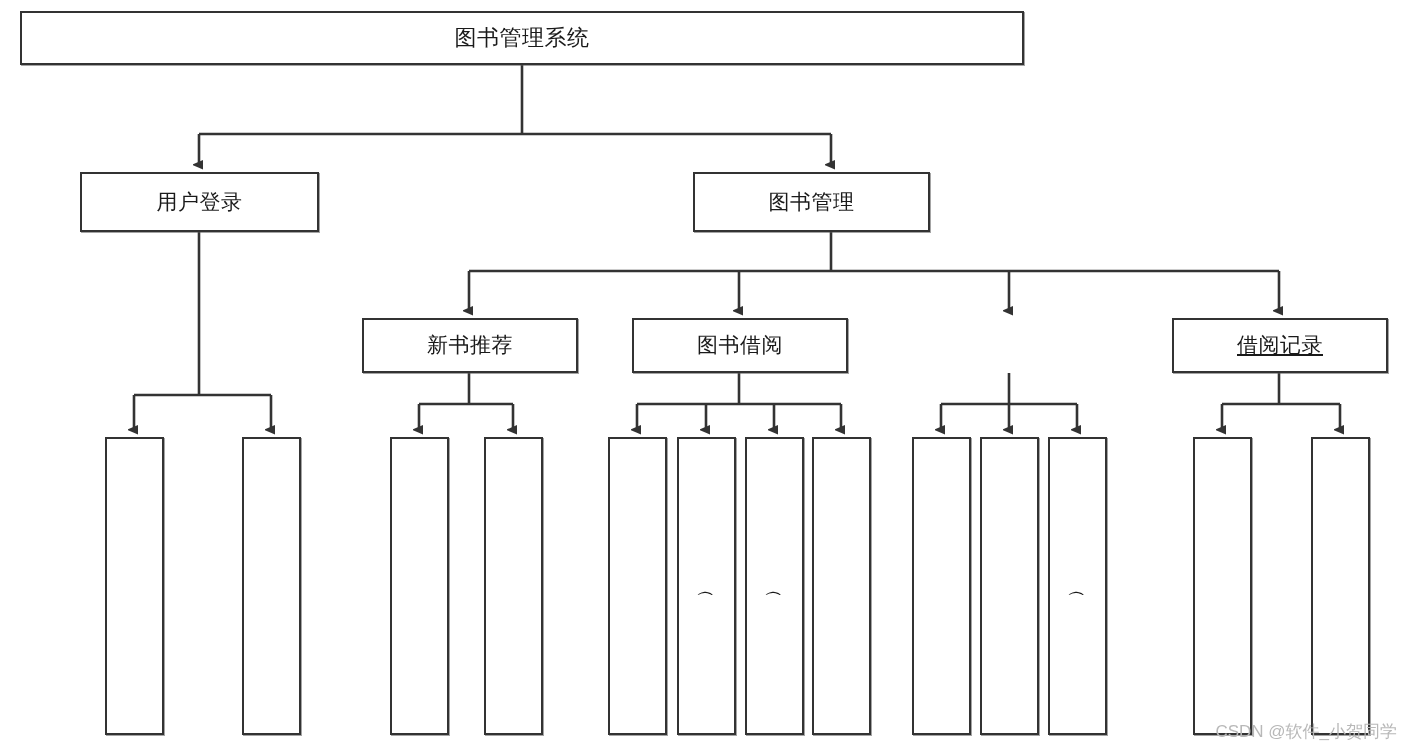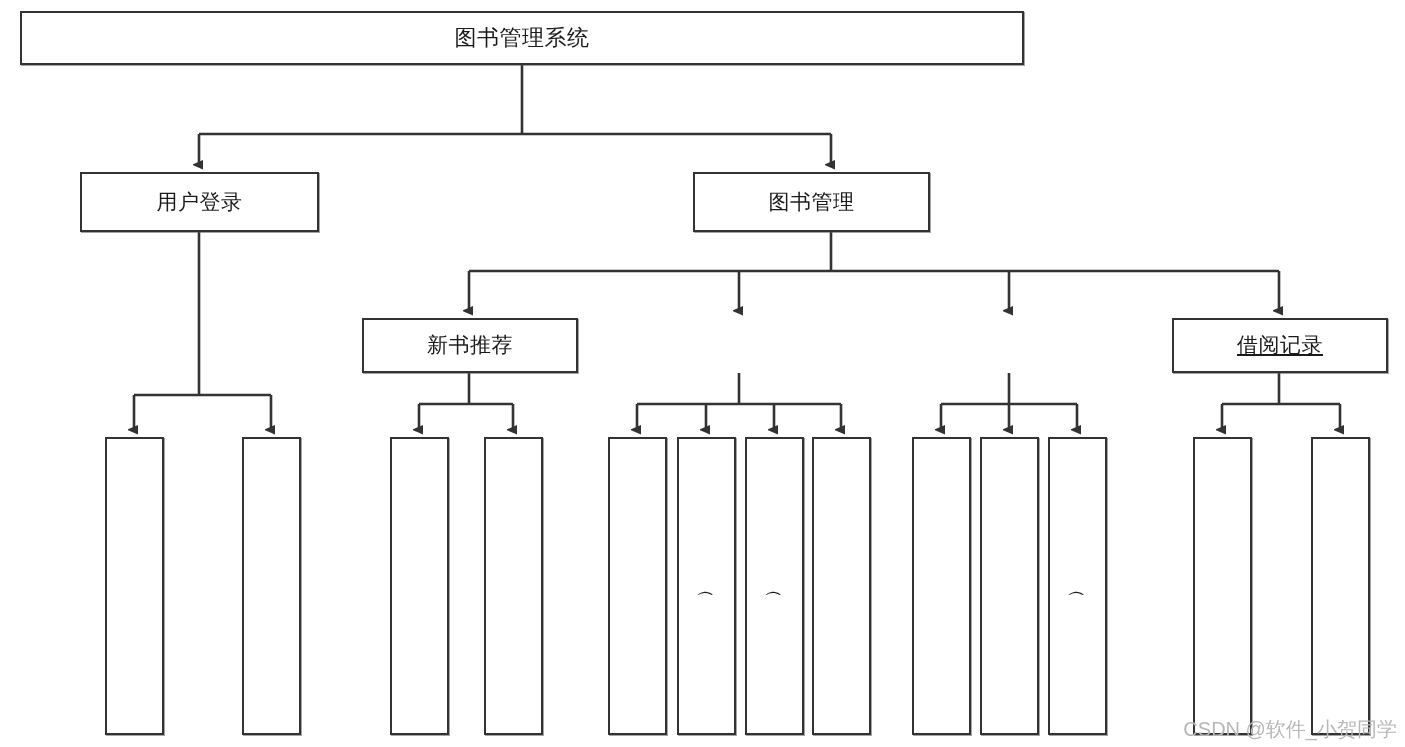--- a/index.html
+++ b/index.html
@@ -63,21 +63,21 @@
     font-size: 22px;
     line-height: 1.05;
     letter-spacing: 2px;
     max-height: 100%;
     overflow: hidden;
   }
   #watermark {
     position: absolute;
     right: 8px;
     bottom: 4px;
-    font-size: 20px;
+    font-size: 17px;
     color: #b8b8b8;
     white-space: nowrap;
     user-select: none;
   }
 </style>
 </head>
 <body>
 
 <div id="diagram-root">
 
@@ -140,20 +140,23 @@
   </div>
 
   <div class="node horiz" style="left:684px; top:172px; width:237px; height:60px;margin-left:9px;">
     <span class="node-label">图书管理</span>
   </div>
 
   <div class="node horiz" style="left:362px; top:318px; width:216px; height:55px;">
     <span class="node-label">新书推荐</span>
   </div>
 
+  <div class="node horiz" style="left:632px; top:318px; width:216px; height:55px;">
+    <span class="node-label">图书借阅</span>
+  </div>
 
 
   <div class="node horiz" style="left:1172px; top:318px; width:216px; height:55px;text-decoration:underline;">
     <span class="node-label">借阅记录</span>
   </div>
 
   <div class="node vert" style="left:105px; top:437px; width:59px; height:298px;">
     <span class="node-label">用户登录</span>
   </div>
 

